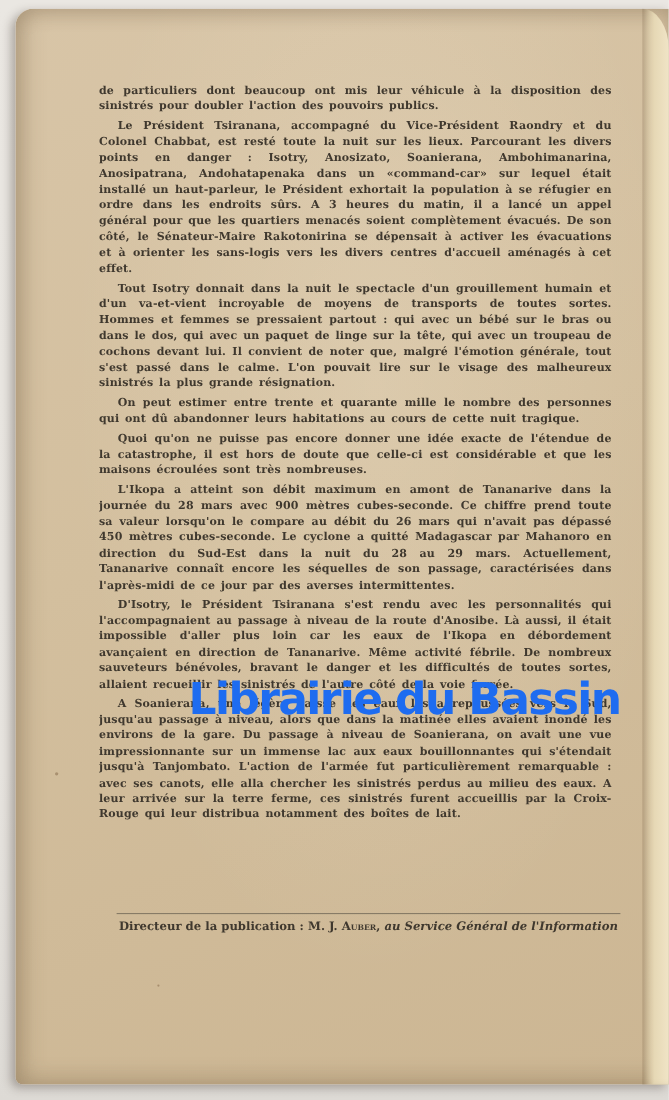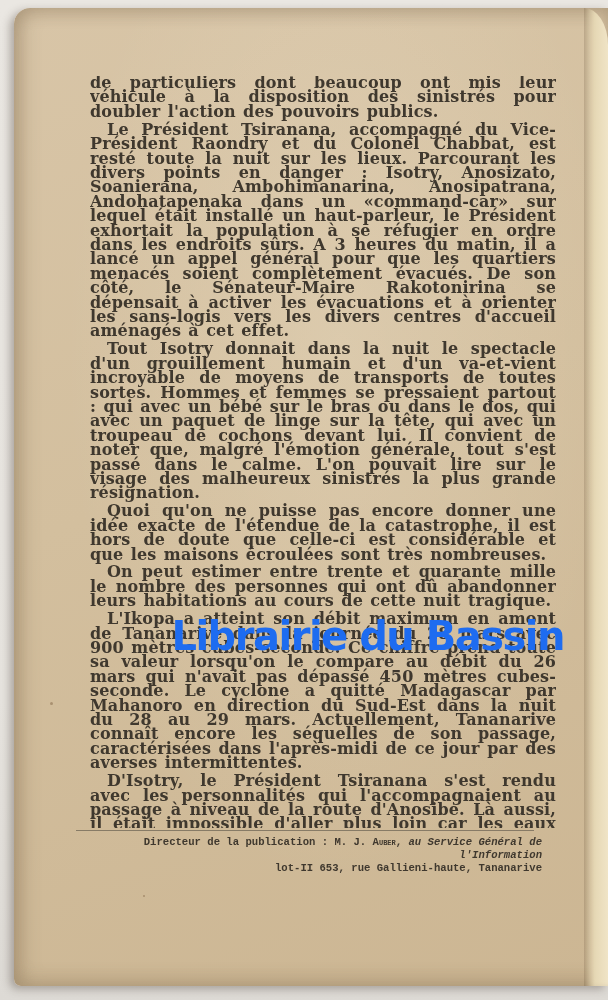--- a/index.html
+++ b/index.html
@@ -27,39 +27,38 @@
   .curl{
     position:absolute;right:0;top:0;bottom:0;width:24px;
     background:linear-gradient(to right, rgba(233,221,190,0) 0%, #e6d8b5 45%, #f0e4c6 100%);
     border-top-right-radius:34px 52px;
     box-shadow:inset 6px 0 8px -4px rgba(100,80,55,0.35);
   }
   .textblock{
     position:absolute;
     left:76px;top:68px;width:466px;height:752px;
     overflow:hidden;
-    font-size:16px;
+    font-size:10px;
     font-weight:bold;
     line-height:14.4px;
     color:var(--ink,#3f382e);
     text-align:justify;
     letter-spacing:0.15px;
     word-spacing:1.6px;
   }
   .textblock p{margin:0 0 3.5px 0;text-indent:17px;}
   .textblock p.cont{text-indent:0;}
   .footer{
     position:absolute;
-    left:54px;top:822px;width:474px;
+    left:84px;top:822px;width:474px;
     color:var(--ink,#3f382e);
-    text-align:right;
+    text-align:center;
     font-size:10.6px;
     font-weight:bold;
     line-height:13px;
-    font-family:Liberation Mono, monospace;
   }
   .footer-rule{
     height:0;border-top:1px solid #6f6555;
     width:458px;margin:0 auto 5px auto;
     opacity:0.75;
   }
   .it{font-style:italic;}
   .sc{font-variant:small-caps;}
   sup{font-size:7.5px;vertical-align:super;line-height:0;}
   .watermark{
@@ -81,33 +80,32 @@
 <body>
 
 <div class="photo">
   <div class="page">
     <div class="curl"></div>
 
     <div class="textblock">
       <p class="cont">de particuliers dont beaucoup ont mis leur véhicule à la disposition des sinistrés pour doubler l'action des pouvoirs publics.</p>
       <p>Le Président Tsiranana, accompagné du Vice-Président Raondry et du Colonel Chabbat, est resté toute la nuit sur les lieux. Parcourant les divers points en danger : Isotry, Anosizato, Soanierana, Ambohimanarina, Anosipatrana, Andohatapenaka dans un «command-car» sur lequel était installé un haut-parleur, le Président exhortait la population à se réfugier en ordre dans les endroits sûrs. A 3 heures du matin, il a lancé un appel général pour que les quartiers menacés soient complètement évacués. De son côté, le Sénateur-Maire Rakotonirina se dépensait à activer les évacuations et à orienter les sans-logis vers les divers centres d'accueil aménagés à cet effet.</p>
       <p>Tout Isotry donnait dans la nuit le spectacle d'un grouillement humain et d'un va-et-vient incroyable de moyens de transports de toutes sortes. Hommes et femmes se pressaient partout : qui avec un bébé sur le bras ou dans le dos, qui avec un paquet de linge sur la tête, qui avec un troupeau de cochons devant lui. Il convient de noter que, malgré l'émotion générale, tout s'est passé dans le calme. L'on pouvait lire sur le visage des malheureux sinistrés la plus grande résignation.</p>
+      <p>On peut estimer entre trente et quarante mille le nombre des personnes qui ont dû abandonner leurs habitations au cours de cette nuit tragique.</p>
       <p>Quoi qu'on ne puisse pas encore donner une idée exacte de l'étendue de la catastrophe, il est hors de doute que celle-ci est considérable et que les maisons écroulées sont très nombreuses.</p>
-      <p>On peut estimer entre trente et quarante mille le nombre des personnes qui ont dû abandonner leurs habitations au cours de cette nuit tragique.</p>
       <p>L'Ikopa a atteint son débit maximum en amont de Tananarive dans la journée du 28 mars avec 900 mètres cubes-seconde. Ce chiffre prend toute sa valeur lorsqu'on le compare au débit du 26 mars qui n'avait pas dépassé 450 mètres cubes-seconde. Le cyclone a quitté Madagascar par Mahanoro en direction du Sud-Est dans la nuit du 28 au 29 mars. Actuellement, Tananarive connaît encore les séquelles de son passage, caractérisées dans l'après-midi de ce jour par des averses intermittentes.</p>
       <p>D'Isotry, le Président Tsiranana s'est rendu avec les personnalités qui l'accompagnaient au passage à niveau de la route d'Anosibe. Là aussi, il était impossible d'aller plus loin car les eaux de l'Ikopa en débordement avançaient en direction de Tananarive. Même activité fébrile. De nombreux sauveteurs bénévoles, bravant le danger et les difficultés de toutes sortes, allaient recueillir les sinistrés de l'autre côté de la voie ferrée.</p>
       <p>A Soanierana, une légère baisse des eaux les a repoussées vers le Sud, jusqu'au passage à niveau, alors que dans la matinée elles avaient inondé les environs de la gare. Du passage à niveau de Soanierana, on avait une vue impressionnante sur un immense lac aux eaux bouillonnantes qui s'étendait jusqu'à Tanjombato. L'action de l'armée fut particulièrement remarquable : avec ses canots, elle alla chercher les sinistrés perdus au milieu des eaux. A leur arrivée sur la terre ferme, ces sinistrés furent accueillis par la Croix-Rouge qui leur distribua notamment des boîtes de lait.</p>
     </div>
 
     <div class="footer">
       <div class="footer-rule"></div>
       <div>
         <span>Directeur de la publication : M. J. </span><span class="sc">Auber</span><span>, </span><span class="it">au Service Général de l'Information</span>
       </div>
-      <div>lot-II 653, rue Gallieni-haute, Tananarive</div>
     </div>
 
     <div class="watermark">Librairie du Bassin</div>
 
     <div class="speck1"></div>
     <div class="speck2"></div>
   </div>
 </div>
 
 </body></html>

